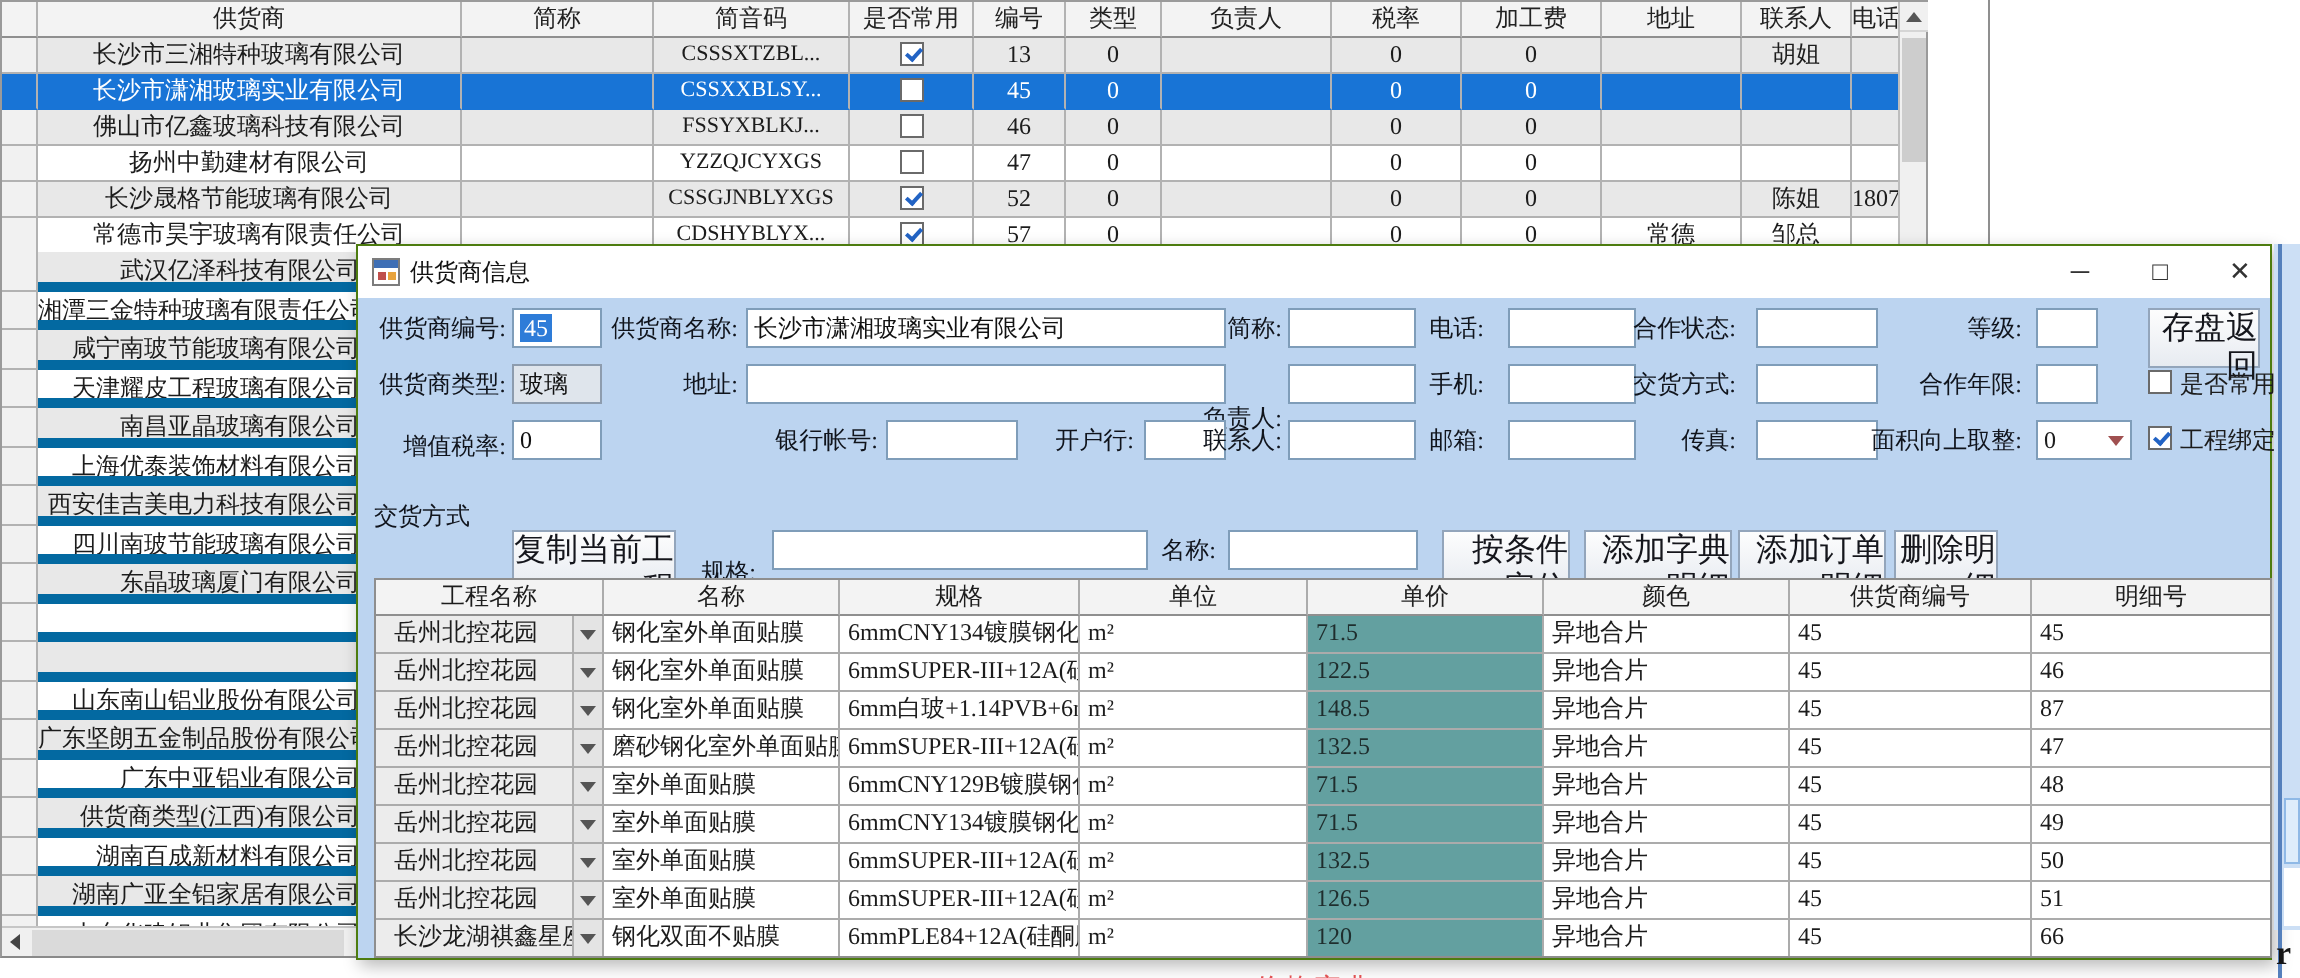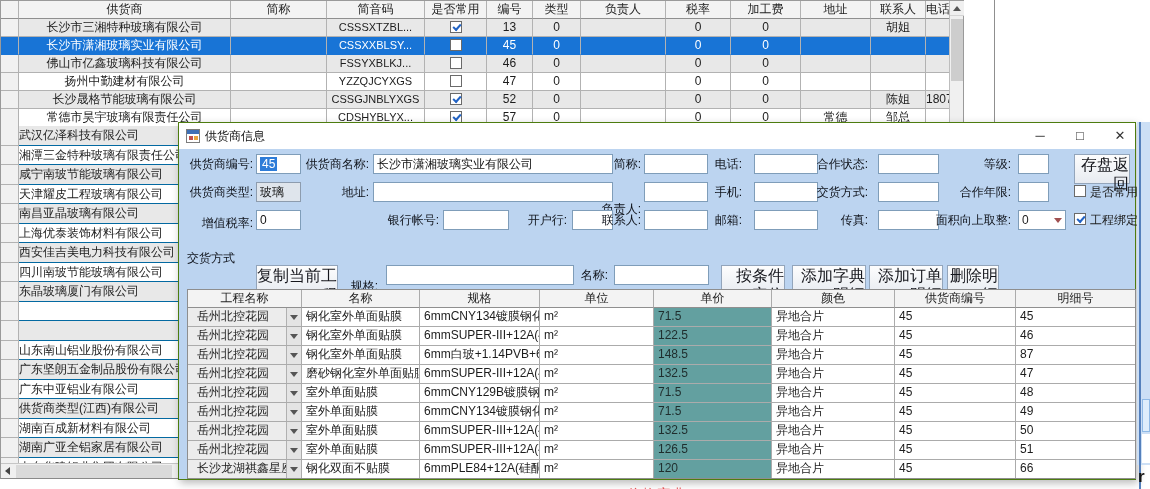--- a/index.html
+++ b/index.html
@@ -1,18 +1,18 @@
 <!DOCTYPE html>
 <html><head>
 <meta charset="utf-8">
 <style>
   html,body{margin:0;padding:0;background:#fff}
   *{box-sizing:border-box}
   .screen{position:relative;width:1150px;height:489px;background:#fff;overflow:hidden;
-    font-family:Liberation Sans, sans-serif;color:#1c1c1c;font-size:12px}
+    font-family:Liberation Serif, serif;color:#1c1c1c;font-size:12px}
 
   
   .tgrid{position:absolute;left:0;top:0;width:964px;height:126px;border:1px solid #9a9a9a;border-bottom:none;background:#fff}
   .tg-row{display:flex;height:18px}
   .tc{border-right:1px solid #b2b2b2;border-bottom:1px solid #b2b2b2;overflow:hidden;
       font-size:12px;line-height:16px;text-align:center;white-space:nowrap}
   .tg-head .tc{background:#f3f3f3;border-bottom:1px solid #8f8f8f;font-size:12px;color:#222}
   .w-rh{width:18px;background:#f1f1f1}
   .w-sup{width:212px}.w-abbr{width:96px}.w-py{width:98px}.w-cb{width:62px}
   .w-no{width:46px}.w-ty{width:48px}.w-mgr{width:85px}.w-tax{width:65px}
@@ -28,21 +28,21 @@
   .vsb{position:absolute;right:0;top:0;width:14px;height:124px;background:#f0f0f0;border-left:1px solid #bdbdbd}
   .vsb-up{position:absolute;left:0;top:0;width:14px;height:15px;background:#f0f0f0;border-bottom:1px solid #d5d5d5}
   .tri-up{position:absolute;left:3px;top:5px;width:0;height:0;border:4px solid transparent;border-bottom:5px solid #555;border-top:none}
   .vsb-thumb{position:absolute;left:1px;top:18px;width:12px;height:62px;background:#cdcdcd}
 
   
   .lstrip{position:absolute;left:0;top:126px;width:179px;height:353px;border-left:1px solid #9a9a9a;border-bottom:1px solid #8a8a8a;background:#fff;overflow:hidden}
   .lrows{position:absolute;left:0;top:0;width:179px;height:337px;overflow:hidden}
   .lrow{display:flex;height:19.5px}
   .lrh{width:18px;background:#f1f1f1;border-right:1px solid #b2b2b2;border-bottom:1px solid #b2b2b2}
-  .lname{width:161px;border-bottom:1px solid #0369a1;text-align:left;line-height:18px;overflow:hidden;white-space:nowrap;font-size:12px}
+  .lname{width:161px;border-bottom:5px solid #0369a1;text-align:right;line-height:18px;overflow:hidden;white-space:nowrap;font-size:12px}
   .lrow.alt .lname{background:#e8e8e8}
   .hsb{position:absolute;left:0;top:337px;width:179px;height:15px;background:#f0f0f0;border-top:1px solid #c6c6c6}
   .hsb-left{position:absolute;left:0;top:0;width:15px;height:15px}
   .tri-left{position:absolute;left:4px;top:3px;width:0;height:0;border:4px solid transparent;border-right:5px solid #444;border-left:none}
   .hsb-thumb{position:absolute;left:15px;top:1px;width:156px;height:13px;background:#dadada}
 
   
   .vline{position:absolute;width:1px;background:#8f8f8f}
 
   

